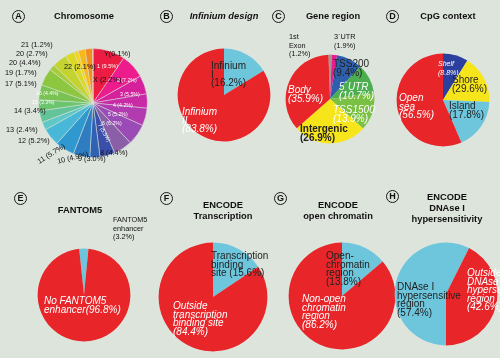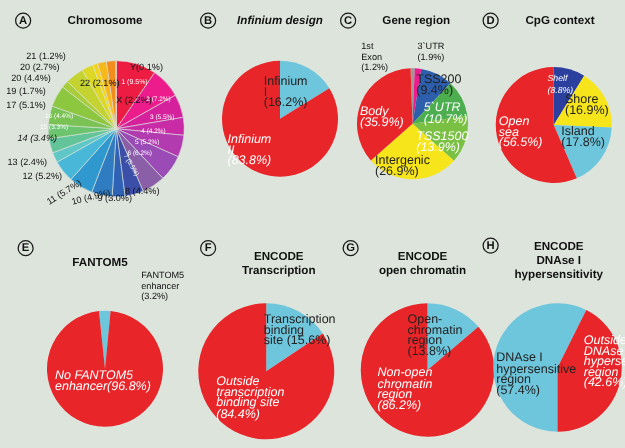--- a/index.html
+++ b/index.html
@@ -93,21 +93,21 @@
 
   <div class="ext-label" style="left:64px;top:22px;text-align:right;margin-top:41px;">22
 (2.1%)</div>
   <div class="ext-label" style="left:93px;top:41px;margin-top:35px;">X (2.2%)</div>
   <div class="ext-label" style="left:104px;top:50px;">Y(0.1%)</div>
   <div class="ext-label" style="left:21px;top:41px;">21 (1.2%)</div>
   <div class="ext-label" style="left:16px;top:50px;">20 (2.7%)</div>
   <div class="ext-label" style="left:9px;top:59px;">20 (4.4%)</div>
   <div class="ext-label" style="left:5px;top:69px;">19 (1.7%)</div>
   <div class="ext-label" style="left:5px;top:80px;">17 (5.1%)</div>
-  <div class="ext-label" style="left:14px;top:107px;text-align:center;font-style:italic;">14
+  <div class="ext-label" style="left:14px;top:107px;text-align:center;">14
 (3.4%)</div>
   <div class="ext-label" style="left:6px;top:126px;">13 (2.4%)</div>
   <div class="ext-label" style="left:18px;top:137px;text-align:center;">12
 (5.2%)</div>
   <div class="ext-label" style="left:36px;top:150px;text-align:center;transform:rotate(-32deg);">11
 (5.7%)</div>
   <div class="ext-label" style="left:57px;top:154px;text-align:center;transform:rotate(-14deg);">10
 (4.9%)</div>
   <div class="ext-label" style="left:78px;top:155px;text-align:center;">9
 (3.0%)</div>
@@ -159,41 +159,41 @@
   <div class="ext-label" style="left:289px;top:33px;text-align:left;line-height:8.6px;white-space:pre-line;">1st Exon
 (1.2%)</div>
   <div class="ext-label" style="left:334px;top:33px;text-align:center;line-height:8.6px;white-space:pre-line;">3`UTR
 (1.9%)</div>
   <div class="slice-label lbl-dark" style="left:333px;top:60px;">TSS200
 (9.4%)</div>
   <div class="slice-label lbl-white" style="left:339px;top:83px;">5`UTR
 (10.7%)</div>
   <div class="slice-label lbl-white" style="left:333px;top:106px;">TSS1500
 (13.9%)</div>
-  <div class="slice-label lbl-dark" style="left:300px;top:125px;">Intergenic
+  <div class="slice-label lbl-dark" style="left:300px;top:125px;font-weight:bold;">Intergenic
 (26.9%)</div>
   <div class="slice-label lbl-white" style="left:288px;top:86px;">Body
 (35.9%)</div>
 </div>
 
 <div class="panel">
   <div class="panel-letter" style="left:386px;top:10px;">D</div>
   <div class="panel-title" style="left:404px;top:11px;width:88px;">CpG context</div>
   <svg class="pie" style="left:396px;top:53px;" width="94" height="94" viewBox="0 0 94 94">
     <g id="pieD">
         <path d="M 47 47 L 47 0.6000000000000014 A 46.4 46.4 0 0 1 71.36810283020412 7.513856044726303 Z" fill="#2b3f9e"></path>
         <path d="M 47 47 L 71.36810283020412 7.513856044726303 A 46.4 46.4 0 0 1 93.35512816906498 49.04012068994893 Z" fill="#f7e51c"></path>
         <path d="M 47 47 L 93.35512816906498 49.04012068994893 A 46.4 46.4 0 0 1 65.42766212545382 89.58381463173671 Z" fill="#6ec6dd"></path>
         <path d="M 47 47 L 65.42766212545382 89.58381463173671 A 46.4 46.4 0 1 1 46.99999999999999 0.6000000000000014 Z" fill="#e8262a"></path>
       </g>
   </svg>
   <div class="slice-label lbl-white" style="left:438px;top:60px;font-size:7px;">Shelf
 (8.8%)</div>
   <div class="slice-label lbl-dark" style="left:452px;top:76px;">Shore
-(16.9%)</div>
+(29.6%)</div>
   <div class="slice-label lbl-dark" style="left:449px;top:102px;">Island
 (17.8%)</div>
   <div class="slice-label lbl-white" style="left:399px;top:94px;">Open sea
 (56.5%)</div>
 </div>
 
 <div class="panel">
   <div class="panel-letter" style="left:14px;top:192px;">E</div>
   <div class="panel-title" style="left:45px;top:205px;width:70px;">FANTOM5</div>
   <svg class="pie" style="left:37px;top:248px;" width="94" height="94" viewBox="0 0 94 94">

